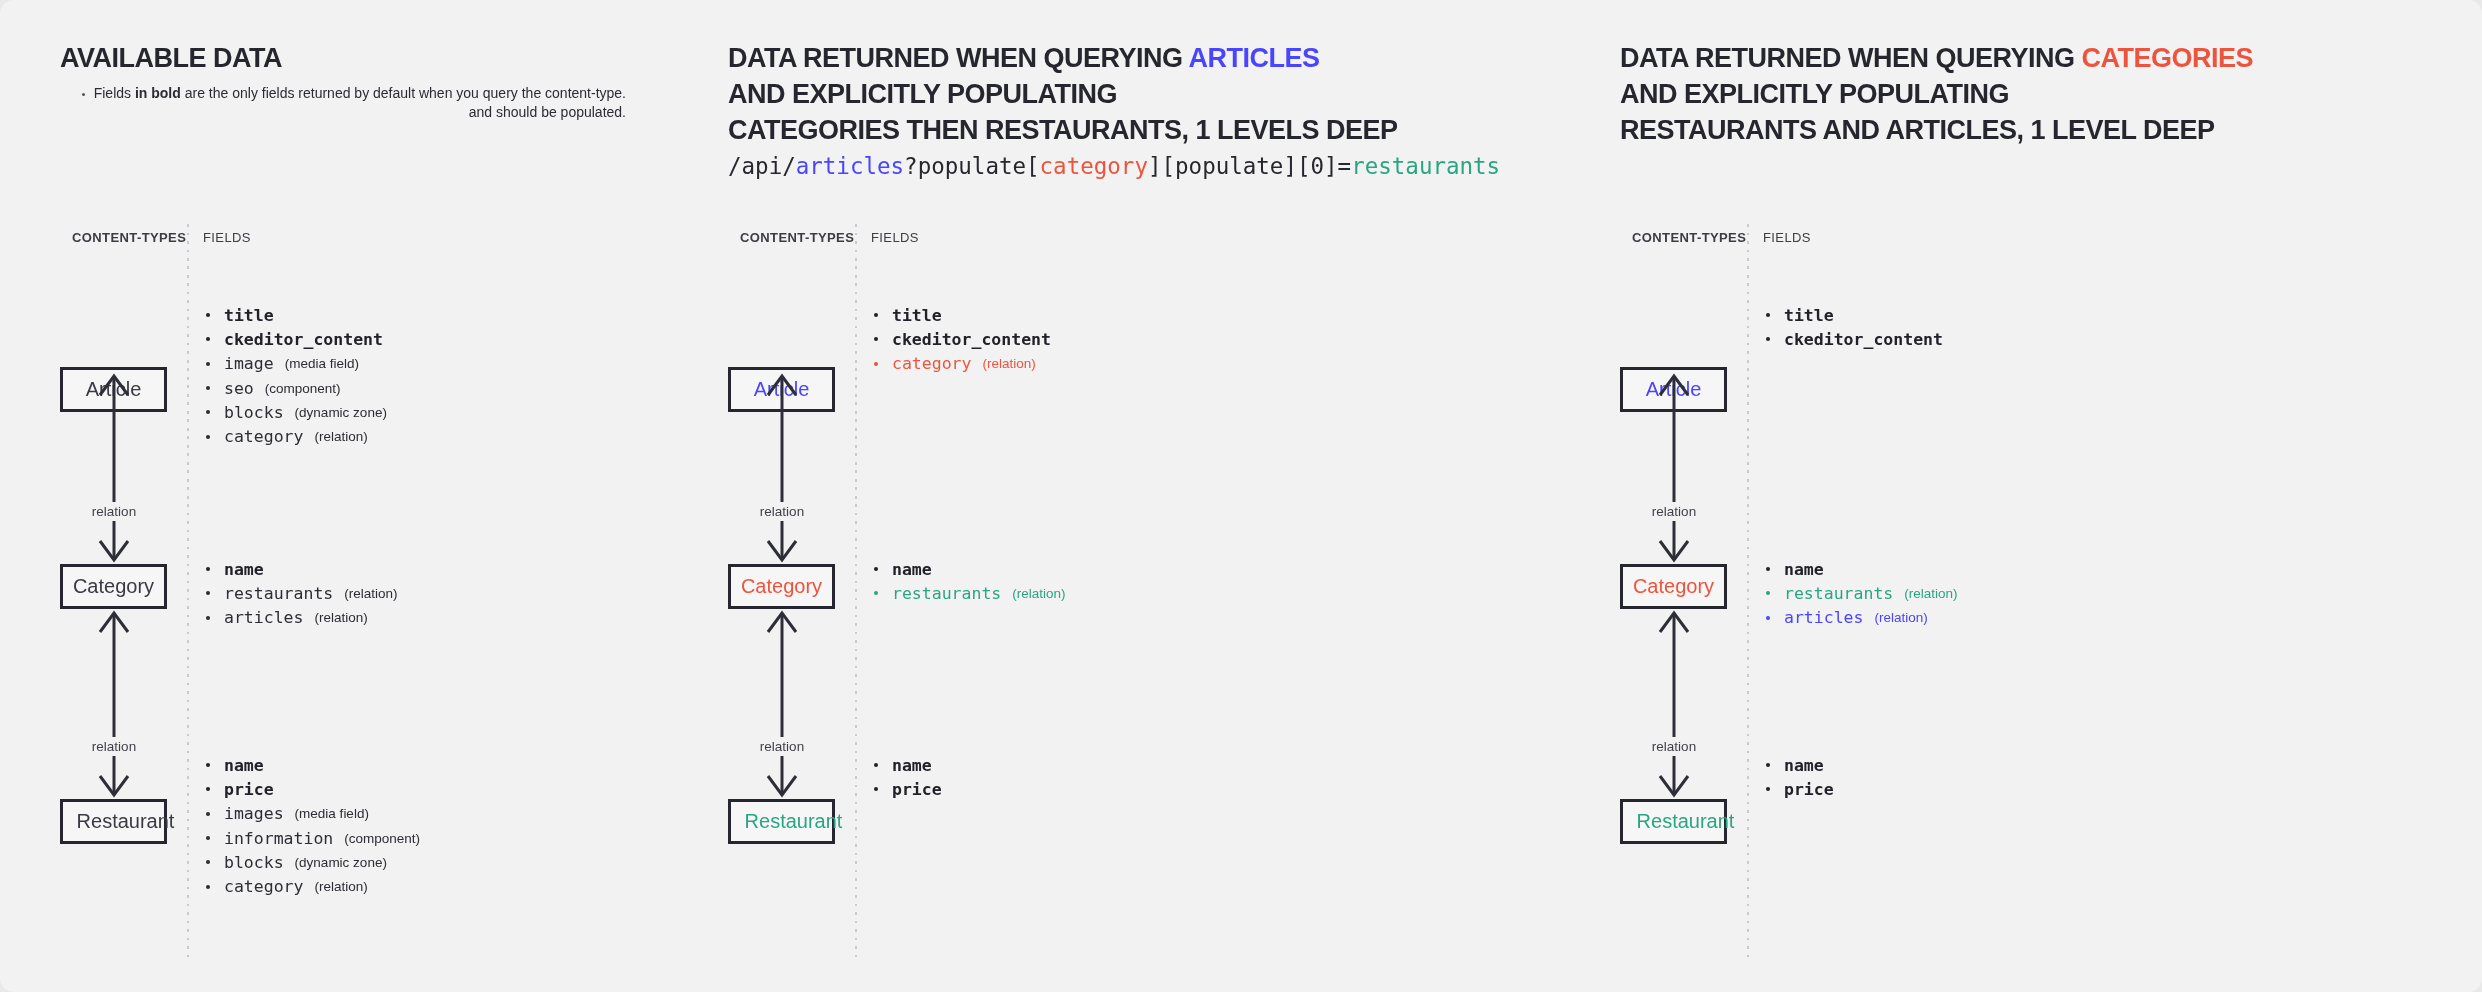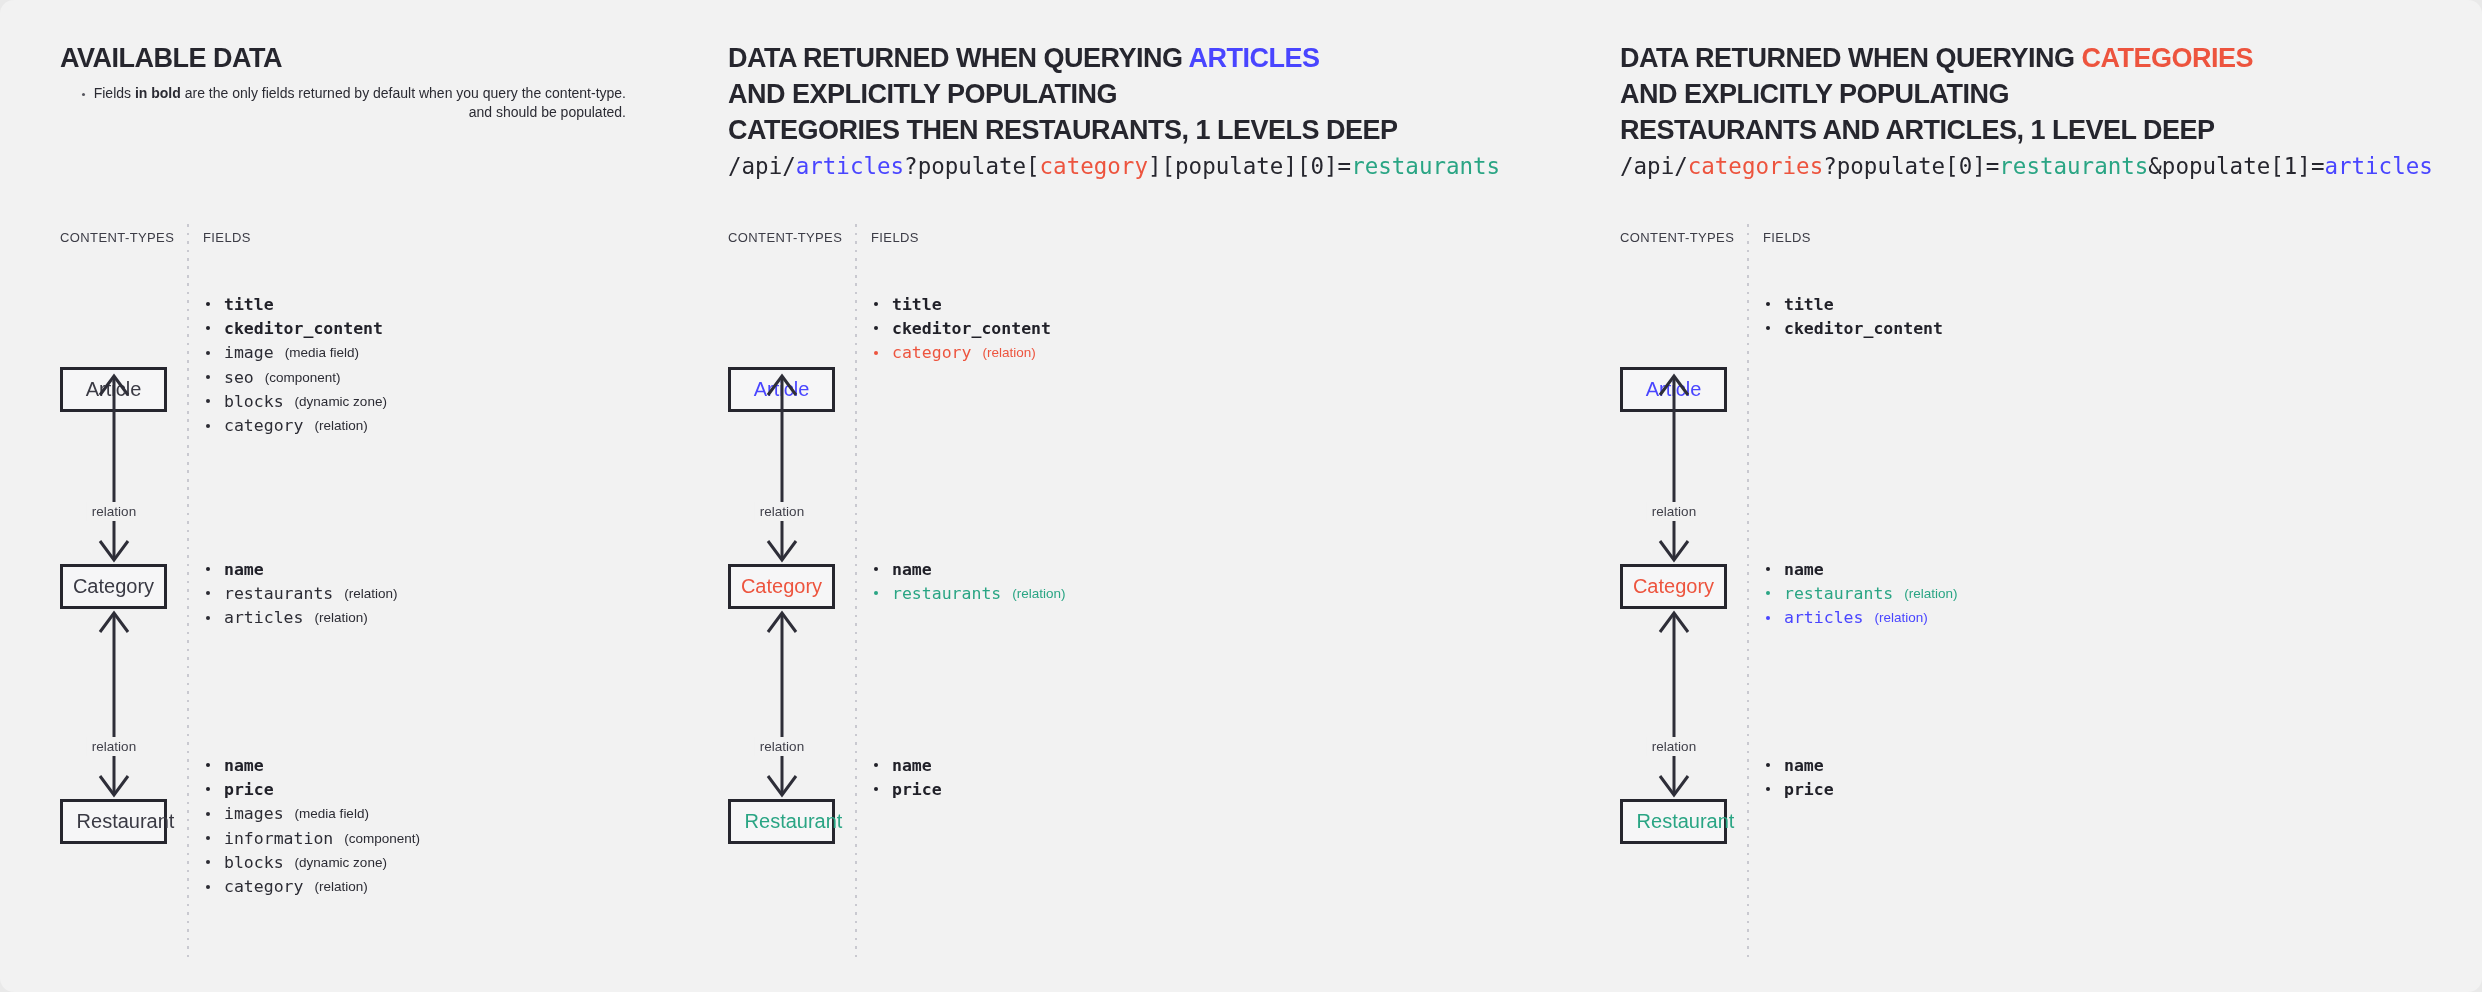--- a/index.html
+++ b/index.html
@@ -18,39 +18,39 @@
   .note-row { display:flex; align-items:flex-start;justify-content:flex-end; }
   .ndot { flex:none; width:3px; height:3px; border-radius:50%; background:#55555e; margin:9px 9px 0 2px; }
   .ndot.hide { visibility:hidden; }
   .ntext { white-space:nowrap; }
 
   .api { position:absolute; top:152px; left:0; font-family:"DejaVu Sans Mono", monospace;
          font-size:22.5px; line-height:28px; color:#26262e; white-space:nowrap; }
 
   .diagram { position:absolute; top:228px; left:0; width:660px; height:745px; }
   .col-label { position:absolute; top:2px; font-size:13px; letter-spacing:0.4px; color:#3c3c46; white-space:nowrap; }
-  .col-label.ct { left:0; }
+  .col-label.ct { left:12px;font-weight:bold; }
   .col-label.fl { left:143px; }
   .sep { position:absolute; left:127px; top:-4px; width:2px; height:738px;
          background:repeating-linear-gradient(to bottom, #c9c9d0 0 2.5px, transparent 2.5px 8.5px); }
 
   .node { position:absolute; left:0; width:107px; height:45px; border:3px solid #26262e;
           background:#f6f6f7; display:flex; align-items:center; justify-content:center;
           font-size:20px; color:#3a3a44; white-space:nowrap; }
   .node.n0 { top:99px;margin-top:40px; } .node.n1 { top:336px; } .node.n2 { top:571px;padding-left:24px; }
 
   .arrow { position:absolute; left:31px; }
   .arrow.a1 { top:144px; } .arrow.a2 { top:381px; }
 
   .rel { position:absolute; left:54px; transform:translateX(-50%); font-size:13.5px;
          color:#3f3f49; background:#f2f2f2; padding:2px 5px; white-space:nowrap;margin-top:43px; }
   .rel.r1 { top:231px; } .rel.r2 { top:466px; }
 
   .fields { position:absolute; left:146px; }
-  .fields.f0 { top:64px; } .fields.f1 { top:329px; } .fields.f2 { top:525px; }
+  .fields.f0 { top:75px; } .fields.f1 { top:329px; } .fields.f2 { top:525px; }
   .frow { display:flex; align-items:center; height:24.3px; color:#2c2c34; white-space:nowrap; }
   .fdot { flex:none; width:4px; height:4px; border-radius:50%; background:currentColor; margin-right:14px; }
   .fname { font-family:"DejaVu Sans Mono", monospace; font-size:16.5px; }
   .frow.fb .fname { font-weight:700; color:#212129; }
   .frow.fb { color:#212129; }
   .ftype { font-size:13.5px; margin-left:11px; color:inherit; }
 </style>
 </head>
 <body>
 
@@ -238,21 +238,20 @@
         </div>
     </div>
   </section>
 
   <section class="panel" style="left:1620px; width:850px;">
     <div class="ptitle">
         <div class="tline"><span>DATA RETURNED WHEN QUERYING </span><span style="color: rgb(237, 84, 62);">CATEGORIES</span></div>
         <div class="tline"><span>AND EXPLICITLY POPULATING</span></div>
         <div class="tline"><span>RESTAURANTS AND ARTICLES, 1 LEVEL DEEP</span></div>
       </div>
-    <div class="api"><span>/api/</span><span style="color: rgb(237, 84, 62);">categories</span><span>?populate[0]=</span><span style="color: rgb(42, 165, 132);">restaurants</span><span>&amp;populate[1]=</span><span style="color: rgb(73, 69, 255);">articles</span></div>
     <div class="diagram">
       <div class="col-label ct">CONTENT-TYPES</div>
       <div class="col-label fl">FIELDS</div>
       <div class="sep"></div>
 
       <div class="node n0" style="color: rgb(73, 69, 255);">Article</div>
       <div class="node n1" style="color: rgb(237, 84, 62);">Category</div>
       <div class="node n2" style="color: rgb(42, 165, 132);">Restaurant</div>
 
       <svg class="arrow a1" width="46" height="192" viewBox="0 0 46 192">

